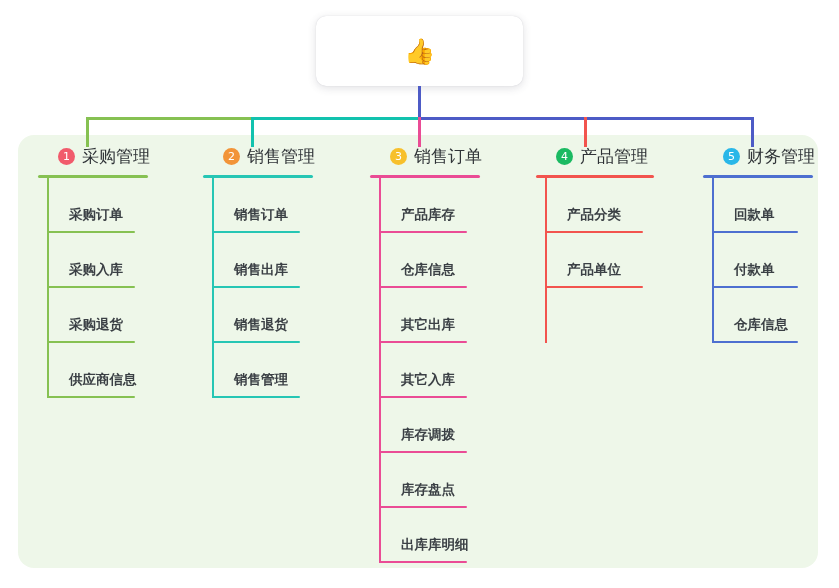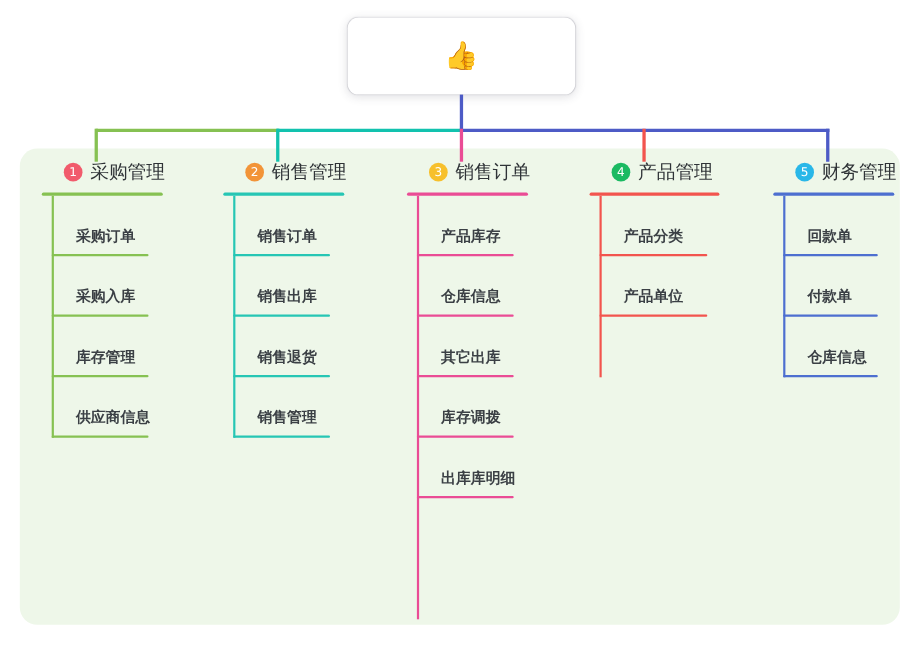--- a/index.html
+++ b/index.html
@@ -181,21 +181,21 @@
         <div class="spine" style="background: rgb(134, 193, 82); height: 220px;"></div>
         <div class="leaf">
           <span class="leaf-label">采购订单</span>
           <div class="leaf-rule" style="background: rgb(134, 193, 82); width: 88px;"></div>
         </div>
         <div class="leaf">
           <span class="leaf-label">采购入库</span>
           <div class="leaf-rule" style="background: rgb(134, 193, 82); width: 88px;"></div>
         </div>
         <div class="leaf">
-          <span class="leaf-label">库存管理</span>
+          <span class="leaf-label">采购退货</span>
           <div class="leaf-rule" style="background: rgb(134, 193, 82); width: 88px;"></div>
         </div>
         <div class="leaf">
           <span class="leaf-label">供应商信息</span>
           <div class="leaf-rule" style="background: rgb(134, 193, 82); width: 88px;"></div>
         </div>
       </div>
   </div>
 
   <div class="col" id="col1" style="left:203px;width:150px;">
@@ -239,21 +239,29 @@
         </div>
         <div class="leaf">
           <span class="leaf-label">仓库信息</span>
           <div class="leaf-rule" style="background: rgb(234, 76, 149); width: 88px;"></div>
         </div>
         <div class="leaf">
           <span class="leaf-label">其它出库</span>
           <div class="leaf-rule" style="background: rgb(234, 76, 149); width: 88px;"></div>
         </div>
         <div class="leaf">
+          <span class="leaf-label">其它入库</span>
+          <div class="leaf-rule" style="background: rgb(234, 76, 149); width: 88px;"></div>
+        </div>
+        <div class="leaf">
           <span class="leaf-label">库存调拨</span>
+          <div class="leaf-rule" style="background: rgb(234, 76, 149); width: 88px;"></div>
+        </div>
+        <div class="leaf">
+          <span class="leaf-label">库存盘点</span>
           <div class="leaf-rule" style="background: rgb(234, 76, 149); width: 88px;"></div>
         </div>
         <div class="leaf">
           <span class="leaf-label">出库库明细</span>
           <div class="leaf-rule" style="background: rgb(234, 76, 149); width: 88px;"></div>
         </div>
       </div>
   </div>
 
   <div class="col" id="col3" style="left:536px;width:160px;">

